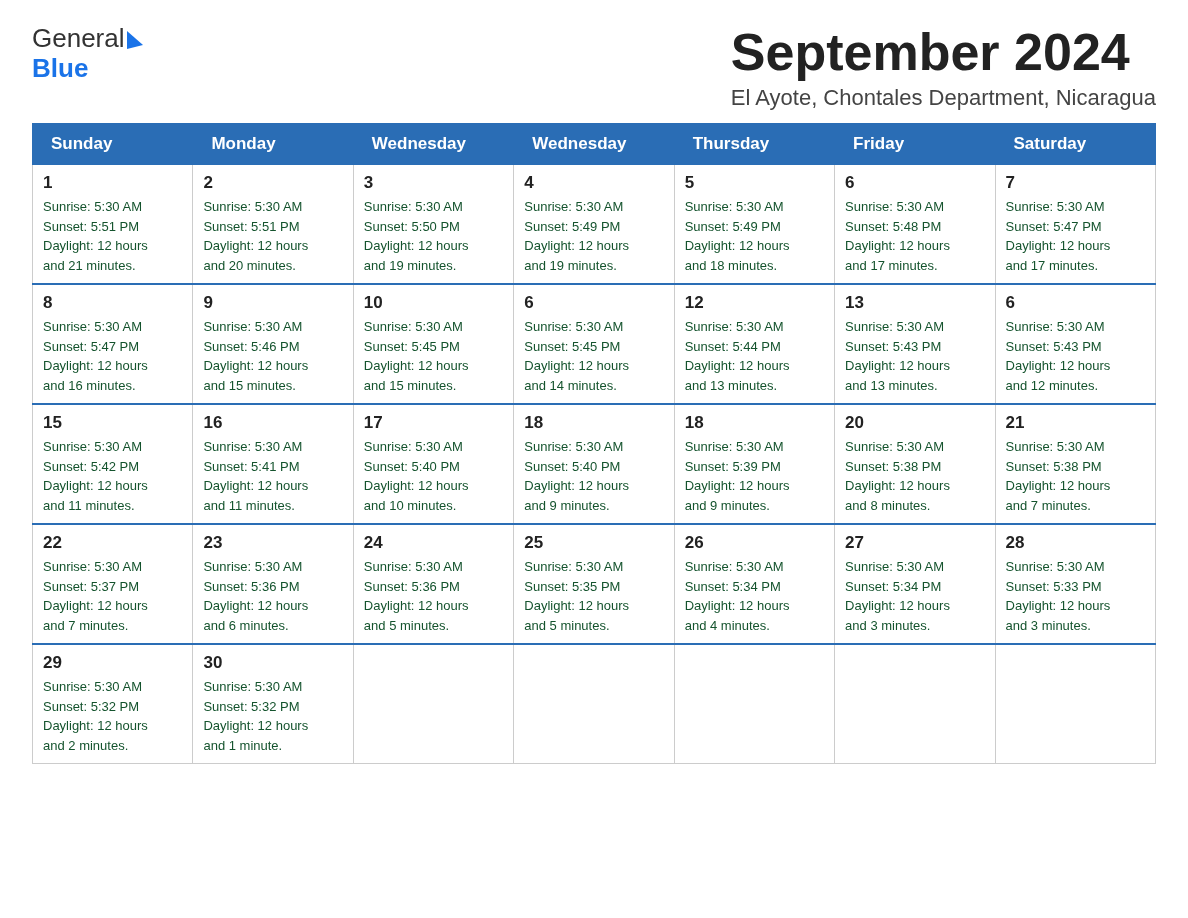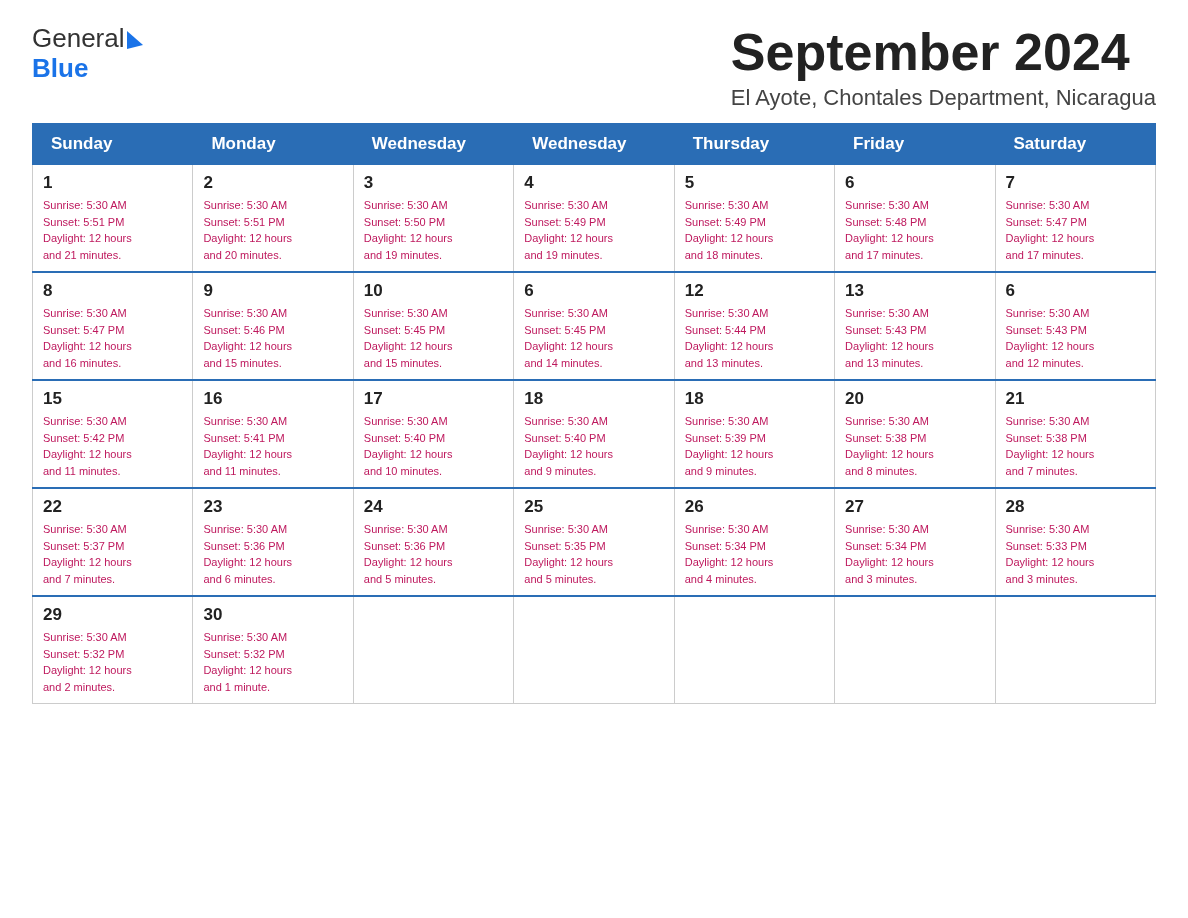--- a/index.html
+++ b/index.html
@@ -60,23 +60,23 @@
       width: 14.28%;
     }
     tbody tr td .day-num {
       font-size: 17px;
       font-weight: bold;
       display: block;
       margin-bottom: 4px;
       color: #222;
     }
     tbody tr td .day-info {
-      font-size: 11px;
+      font-size: 13px;
       line-height: 1.5;
-      color: #be185d;
+      color: #14532d;
     }
     tbody tr td.empty {
       background: #fff;
     }
     tbody tr {
       border-bottom: 2px solid #2a6db5;
     }
     tbody tr:last-child {
       border-bottom: none;
     }

